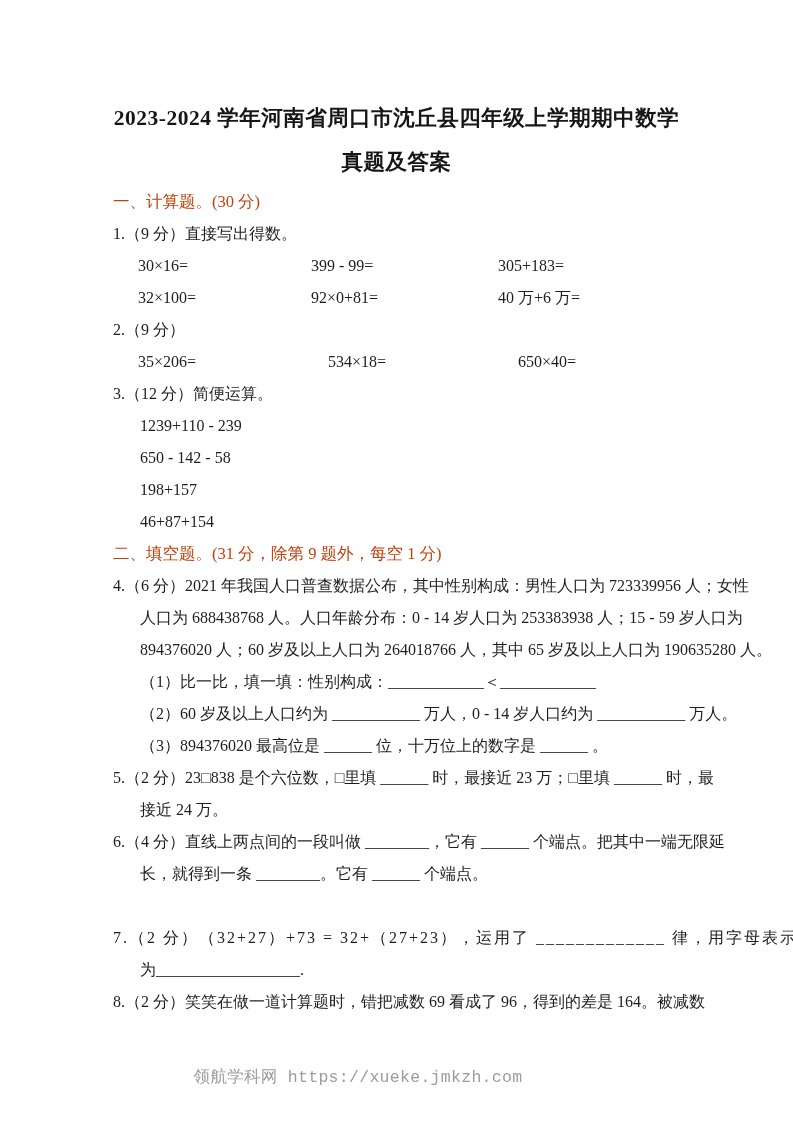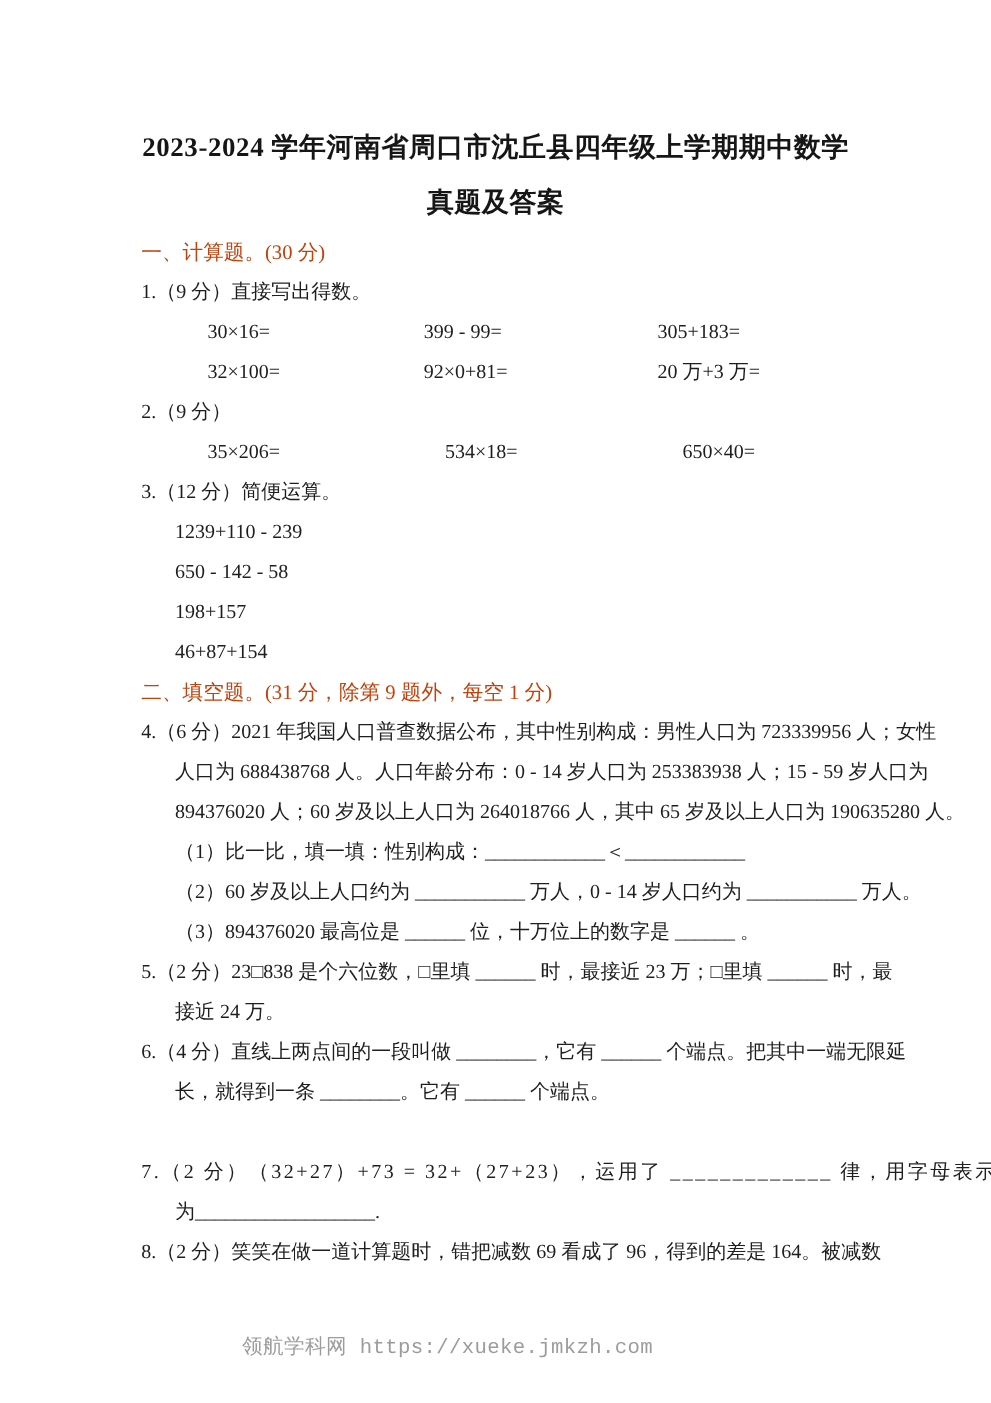--- a/index.html
+++ b/index.html
@@ -45,21 +45,21 @@
     font-size: 16.5px;
     color: #c2410c;
   }
   .ind {
     padding-left: 27px;
   }
   .eq {
     padding-left: 25px;
     display: flex;
   }
-  .eq .c1 { display: inline-block; width: 173px; margin-left: 28px; }
+  .eq .c1 { display: inline-block; width: 173px; }
   .eq .c2 { display: inline-block; width: 187px; }
   .eq .c3 { display: inline-block; }
   .eq2 .c1 { width: 190px; }
   .eq2 .c2 { width: 190px; }
   .stretch {
     letter-spacing: 2px;
     margin-top: 32px;
   }
   .footer-mark {
     position: absolute;
@@ -90,21 +90,21 @@
     <div class="line">1.（9 分）直接写出得数。</div>
 
     <div class="line eq">
       <span class="c1">30×16=</span>
       <span class="c2">399 - 99=</span>
       <span class="c3">305+183=</span>
     </div>
     <div class="line eq">
       <span class="c1">32×100=</span>
       <span class="c2">92×0+81=</span>
-      <span class="c3">20 万+3 万=</span>
+      <span class="c3">40 万+6 万=</span>
     </div>
 
     <div class="line">2.（9 分）</div>
 
     <div class="line eq eq2">
       <span class="c1">35×206=</span>
       <span class="c2">534×18=</span>
       <span class="c3">650×40=</span>
     </div>
 

